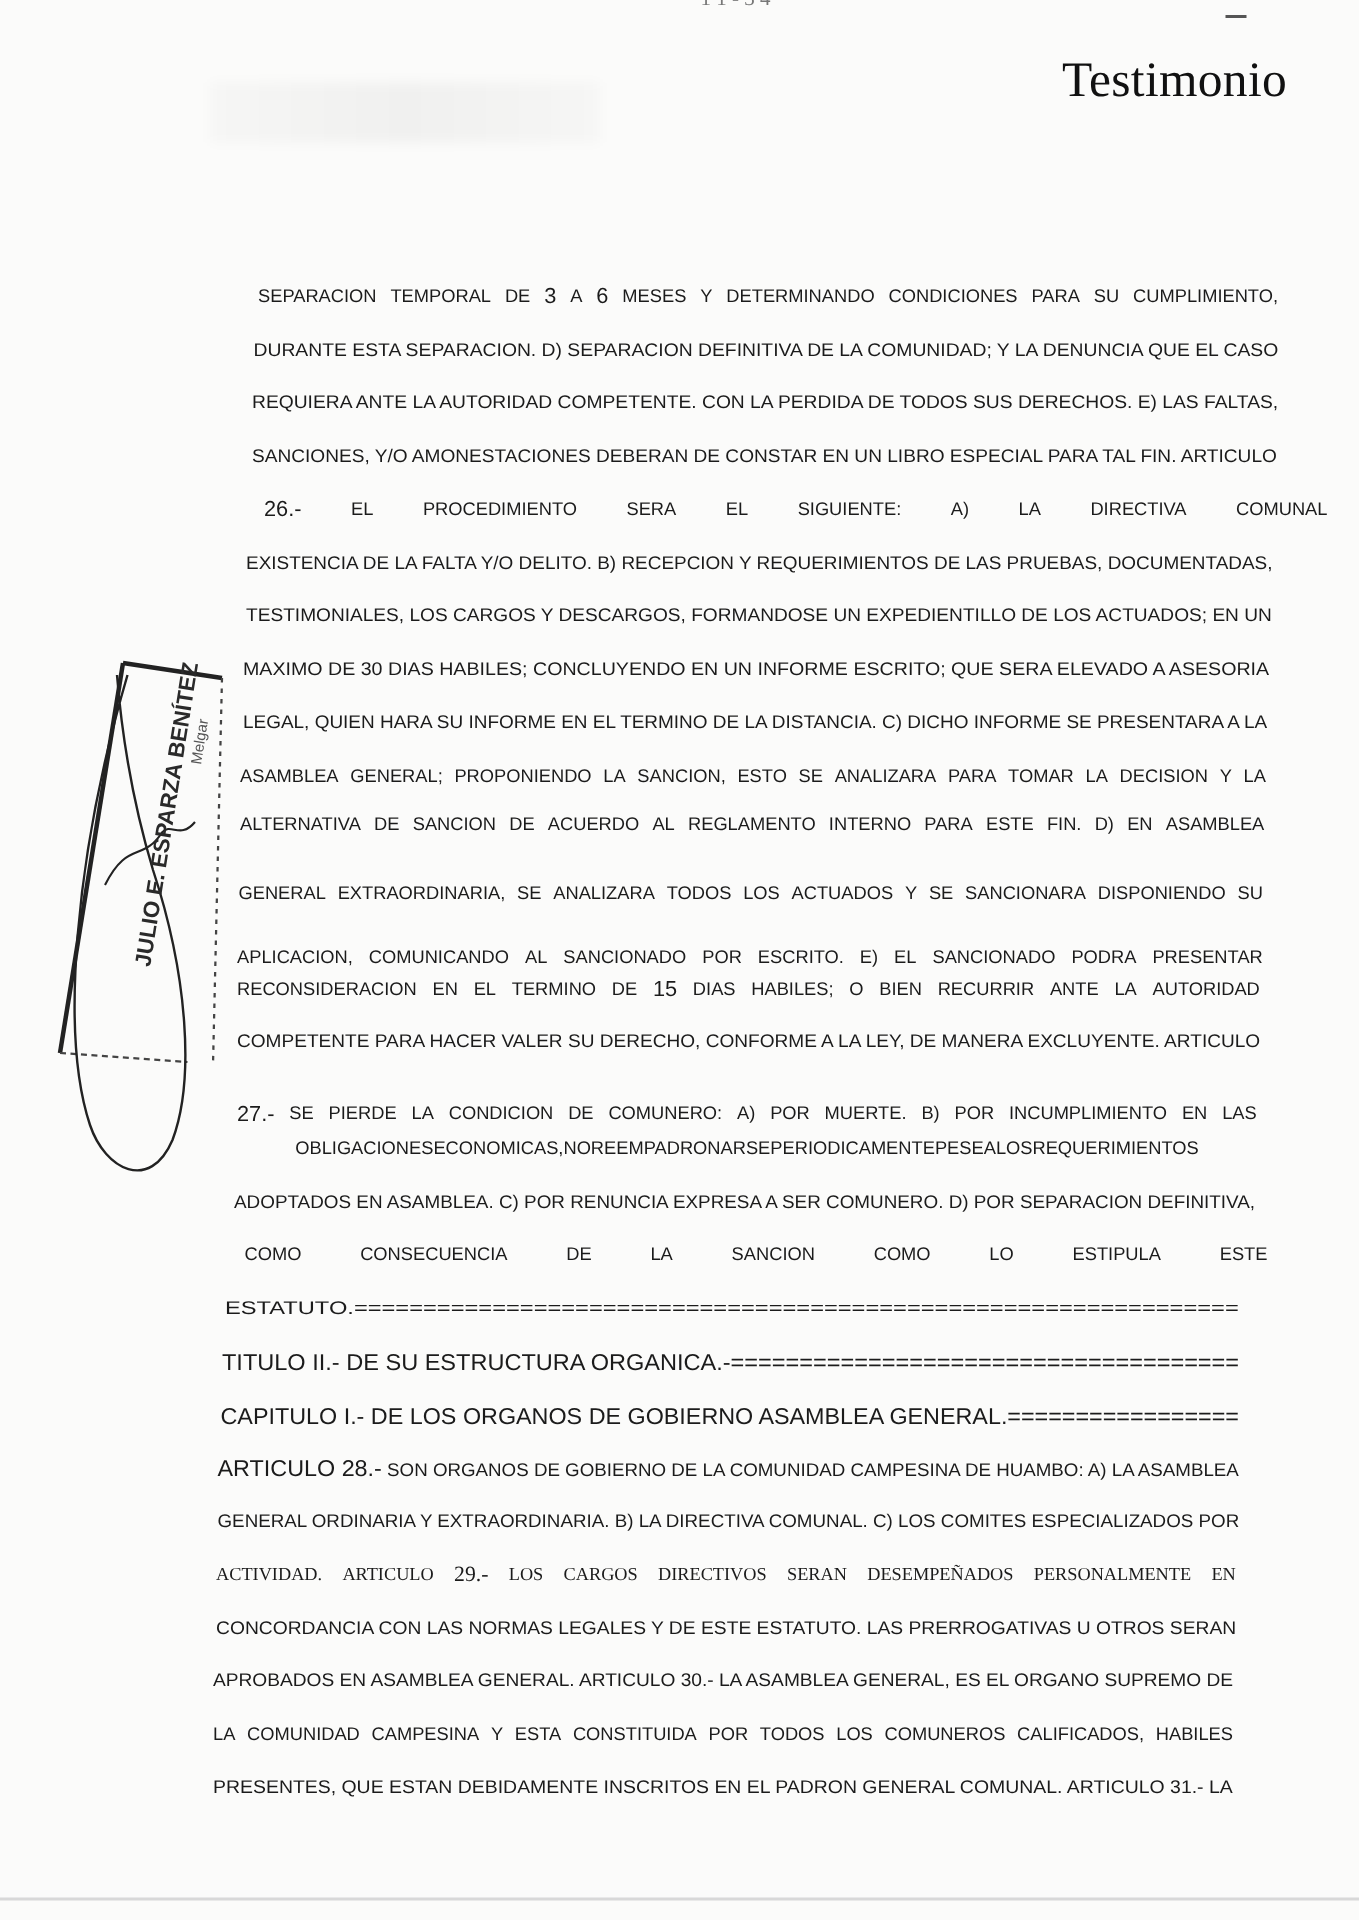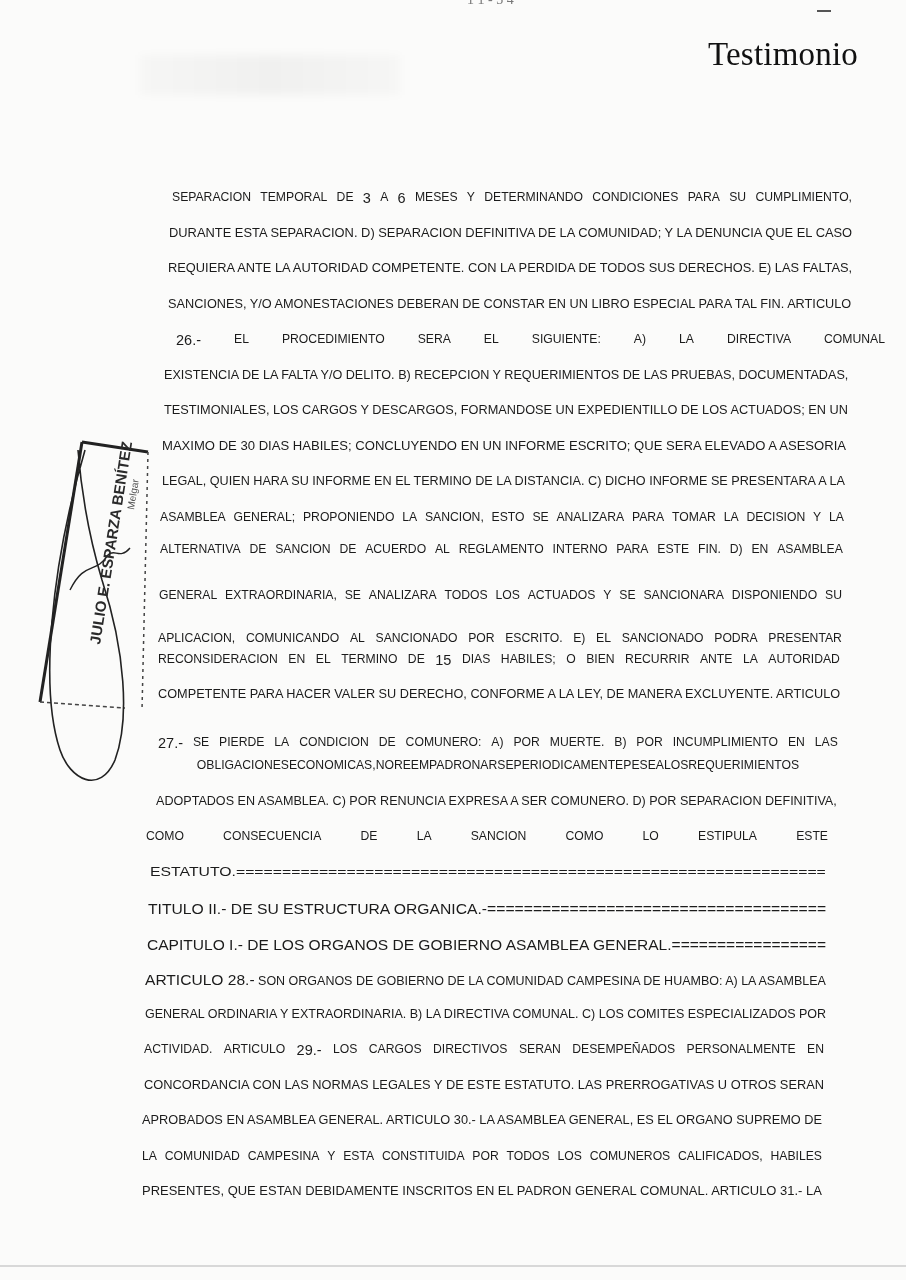--- a/index.html
+++ b/index.html
@@ -200,37 +200,37 @@
         <span>ECONOMICAS,</span>
         <span>NO</span>
         <span>REEMPADRONARSE</span>
         <span>PERIODICAMENTE</span>
         <span>PESE</span>
         <span>A</span>
         <span>LOS</span>
         <span>REQUERIMIENTOS</span>
       </div>
       <div class="line" style="left: 156px; top: 794px; width: auto; transform: scaleX(1.032);"><span>ADOPTADOS EN ASAMBLEA. C) POR RENUNCIA EXPRESA A SER COMUNERO. D) POR SEPARACION DEFINITIVA,</span></div>
-      <div class="line just" style="left: 146px; top: 829px; width: 682px; gap: 38px;">
+      <div class="line just" style="left: 163px; top: 829px; width: 682px; gap: 38px;">
         <span>COMO</span>
         <span>CONSECUENCIA</span>
         <span>DE</span>
         <span>LA</span>
         <span>SANCION</span>
         <span>COMO</span>
         <span>LO</span>
         <span>ESTIPULA</span>
         <span>ESTE</span>
       </div>
       <div class="line" style="left: 150px; top: 865px; width: auto; transform: scaleX(1.295);"><span>ESTATUTO.================================================================</span></div>
       <div class="line heading" style="left: 148px; top: 900px; width: auto; transform: scaleX(1.033);"><span>TITULO II.- DE SU ESTRUCTURA ORGANICA.-=====================================</span></div>
       <div class="line heading" style="left: 147px; top: 936px; width: auto; transform: scaleX(1.024);"><span>CAPITULO I.- DE LOS ORGANOS DE GOBIERNO ASAMBLEA GENERAL.=================</span></div>
       <div class="line" style="left: 145px; top: 971px; width: auto; transform: scaleX(1.025);"><span class="heading" style="font-size: 15.2px;">ARTICULO 28.-</span><span> SON ORGANOS DE GOBIERNO DE LA COMUNIDAD CAMPESINA DE HUAMBO: A) LA ASAMBLEA</span></div>
       <div class="line" style="left: 145px; top: 1007px; width: auto; transform: scaleX(1.027);"><span>GENERAL ORDINARIA Y EXTRAORDINARIA. B) LA DIRECTIVA COMUNAL. C) LOS COMITES ESPECIALIZADOS POR</span></div>
-      <div class="line just" style="left: 144px; top: 1042px; width: 680px;">
+      <div class="line just" style="left: 144px; top: 1042px; width: 680px; font-family: Liberation Serif, serif;">
         <span>ACTIVIDAD.</span>
         <span>ARTICULO</span>
         <span class="big">29.-</span>
         <span>LOS</span>
         <span>CARGOS</span>
         <span>DIRECTIVOS</span>
         <span>SERAN</span>
         <span>DESEMPEÑADOS</span>
         <span>PERSONALMENTE</span>
         <span>EN</span>

